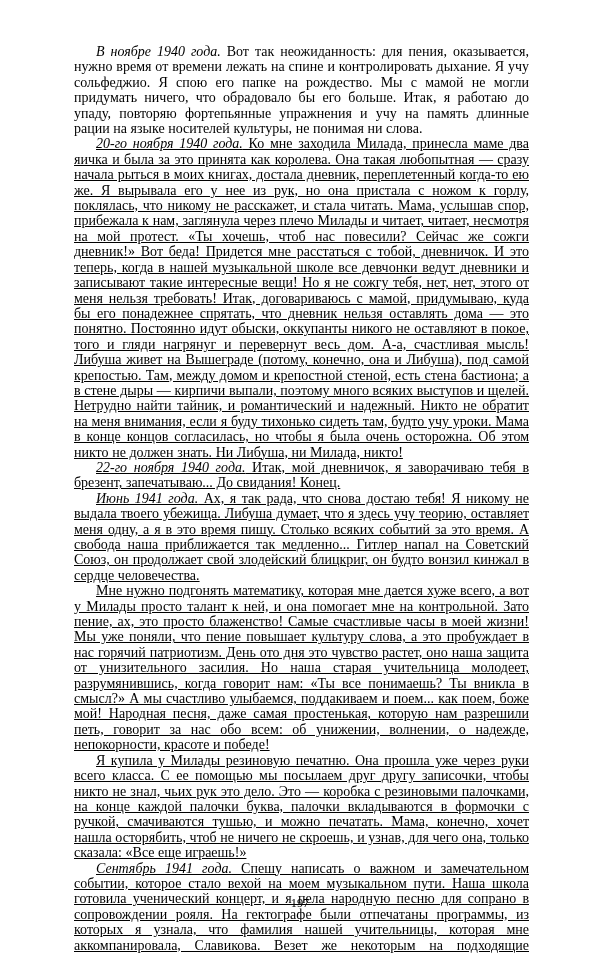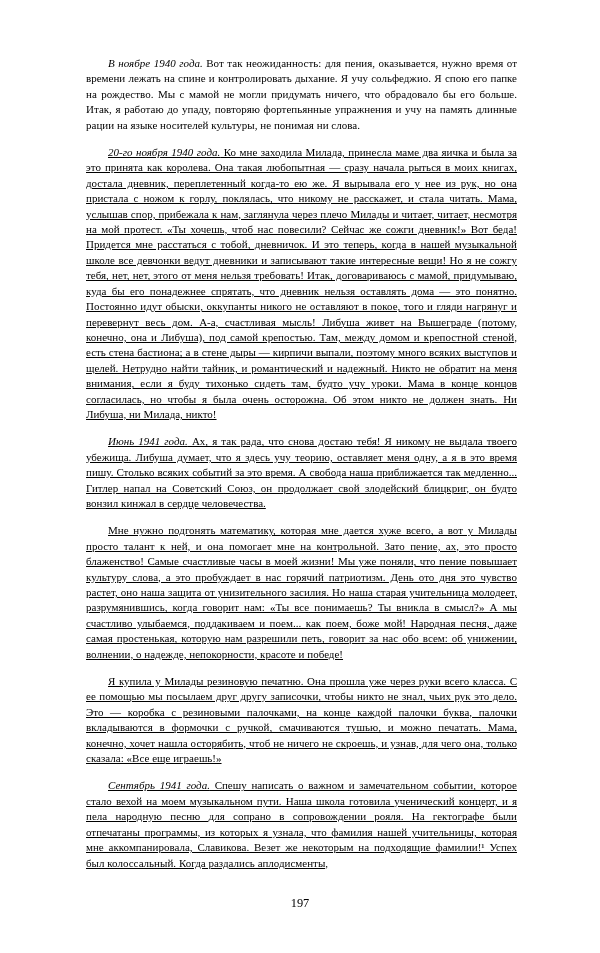--- a/index.html
+++ b/index.html
@@ -23,23 +23,23 @@
     height: 953px;
     background: #ffffff;
   }
   .text-column {
     position: absolute;
     left: 74px;
     top: 44px;
     width: 455px;
   }
   p.para {
-    margin: 12px;
+    margin: 0;
     text-align: justify;
-    font-size: 11px;
+    font-size: 14px;
     line-height: 15.4px;
     text-indent: 22px;
     hyphens: none;
     word-spacing: 0.1px;
   }
   p.para + p.para {
     margin-top: 0px;
     text-decoration: underline;
   }
   .it {
@@ -86,20 +86,21 @@
 <body>
 
 <div class="page">
 
   <div class="text-column">
 
     <p class="para"><span class="it">В ноябре 1940 года.</span><span> Вот так неожиданность: для пения, оказывается, нужно время от времени лежать на спине и контролировать дыхание. Я учу сольфеджио. Я спою его папке на рождество. Мы с мамой не могли придумать ничего, что обрадовало бы его больше. Итак, я работаю до упаду, повторяю фортепьянные упражнения и учу на память длинные рации на языке носителей культуры, не понимая ни слова.</span></p>
 
     <p class="para"><span class="it">20-го ноября 1940 года.</span><span> Ко мне заходила Милада, принесла маме два яичка и была за это принята как королева. Она такая любопытная — сразу начала рыться в моих книгах, достала дневник, переплетенный когда-то ею же. Я вырывала его у нее из рук, но она пристала с ножом к горлу, поклялась, что никому не расскажет, и стала читать. Мама, услышав спор, прибежала к нам, заглянула через плечо Милады и читает, читает, несмотря на мой протест. «Ты хочешь, чтоб нас повесили? Сейчас же сожги дневник!» Вот беда! Придется мне расстаться с тобой, дневничок. И это теперь, когда в нашей музыкальной школе все девчонки ведут дневники и записывают такие интересные вещи! Но я не сожгу тебя, нет, нет, этого от меня нельзя требовать! Итак, договариваюсь с мамой, придумываю, куда бы его понадежнее спрятать, что дневник нельзя оставлять дома — это понятно. Постоянно идут обыски, оккупанты никого не оставляют в покое, того и гляди нагрянуг и перевернут весь дом. А-а, счастливая мысль! Либуша живет на Вышеграде (потому, конечно, она и Либуша), под самой крепостью. Там, между домом и крепостной стеной, есть стена бастиона; а в стене дыры — кирпичи выпали, поэтому много всяких выступов и щелей. Нетрудно найти тайник, и романтический и надежный. Никто не обратит на меня внимания, если я буду тихонько сидеть там, будто учу уроки. Мама в конце концов согласилась, но чтобы я была очень осторожна. Об этом никто не должен знать. Ни Либуша, ни Милада, никто!</span></p>
 
+    <p class="para"><span class="it">22-го ноября 1940 года.</span><span> Итак, мой дневничок, я заворачиваю тебя в брезент, запечатываю... До свидания! Конец.</span></p>
 
     <p class="para"><span class="it">Июнь 1941 года.</span><span> Ах, я так рада, что снова достаю тебя! Я никому не выдала твоего убежища. Либуша думает, что я здесь учу теорию, оставляет меня одну, а я в это время пишу. Столько всяких событий за это время. А свобода наша приближается так медленно... Гитлер напал на Советский Союз, он продолжает свой злодейский блицкриг, он будто вонзил кинжал в сердце человечества.</span></p>
 
     <p class="para"><span class="it"></span><span>Мне нужно подгонять математику, которая мне дается хуже всего, а вот у Милады просто талант к ней, и она помогает мне на контрольной. Зато пение, ах, это просто блаженство! Самые счастливые часы в моей жизни! Мы уже поняли, что пение повышает культуру слова, а это пробуждает в нас горячий патриотизм. День ото дня это чувство растет, оно наша защита от унизительного засилия. Но наша старая учительница молодеет, разрумянившись, когда говорит нам: «Ты все понимаешь? Ты вникла в смысл?» А мы счастливо улыбаемся, поддакиваем и поем... как поем, боже мой! Народная песня, даже самая простенькая, которую нам разрешили петь, говорит за нас обо всем: об унижении, волнении, о надежде, непокорности, красоте и победе!</span></p>
 
     <p class="para"><span class="it"></span><span>Я купила у Милады резиновую печатню. Она прошла уже через руки всего класса. С ее помощью мы посылаем друг другу записочки, чтобы никто не знал, чьих рук это дело. Это — коробка с резиновыми палочками, на конце каждой палочки буква, палочки вкладываются в формочки с ручкой, смачиваются тушью, и можно печатать. Мама, конечно, хочет нашла осторябить, чтоб не ничего не скроешь, и узнав, для чего она, только сказала: «Все еще играешь!»</span></p>
 
     <p class="para"><span class="it">Сентябрь 1941 года.</span><span> Спешу написать о важном и замечательном событии, которое стало вехой на моем музыкальном пути. Наша школа готовила ученический концерт, и я пела народную песню для сопрано в сопровождении рояля. На гектографе были отпечатаны программы, из которых я узнала, что фамилия нашей учительницы, которая мне аккомпанировала, Славикова. Везет же некоторым на подходящие фамилии!¹ Успех был колоссальный. Когда раздались аплодисменты,</span></p>
 
   </div>

